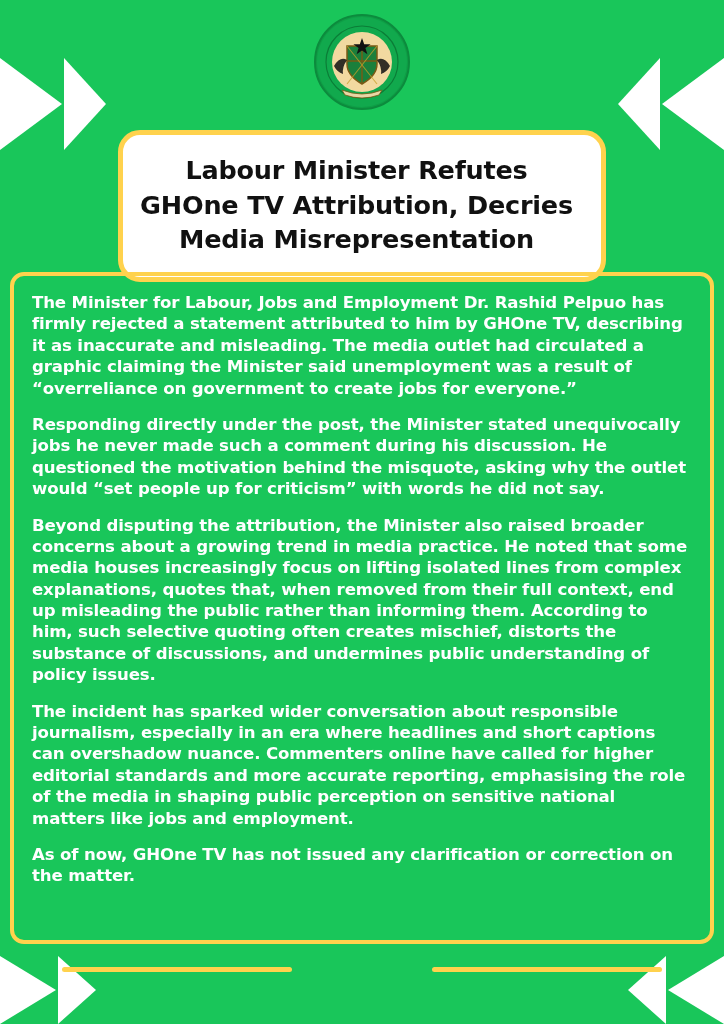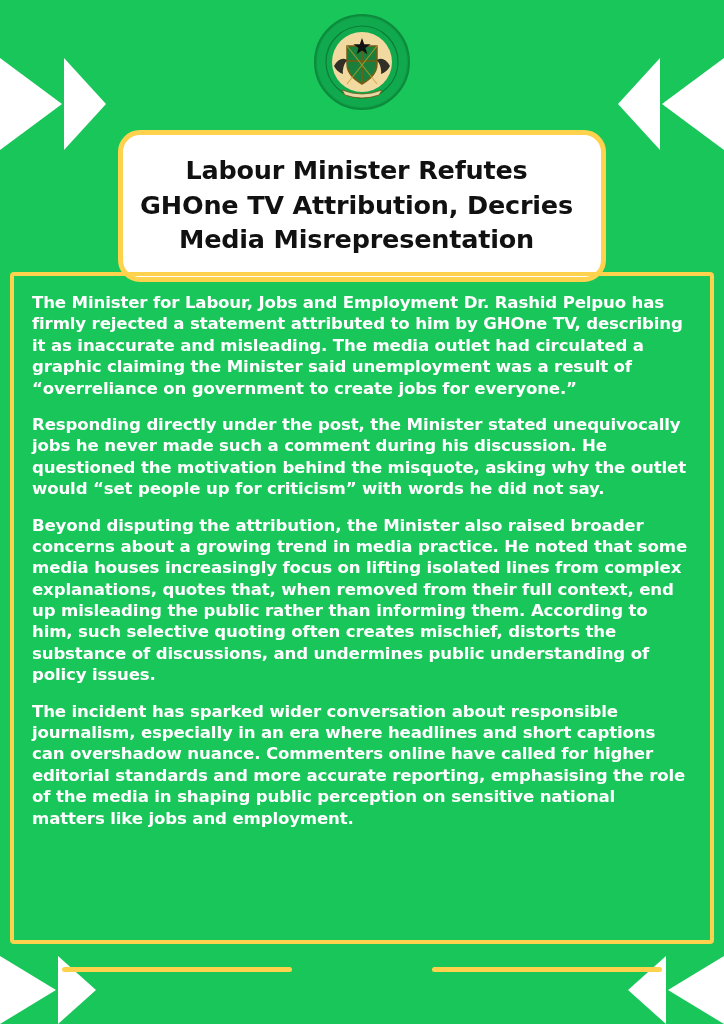--- a/index.html
+++ b/index.html
@@ -138,21 +138,21 @@
 
   
   .body-card {
     position: absolute;
     top: 272px;
     left: 10px;
     width: 704px;
     height: 672px;
     box-sizing: border-box;
     border: 4px solid #FFD24D;
-    border-radius: 4px;
+    border-radius: 14px;
     background: transparent;
     padding: 16px 18px 10px 18px;
     overflow: hidden;
   }
   .body-card p {
     margin: 0 0 15px 0;
     color: #FFFFFF;
     font-size: 16.6px;
     line-height: 1.29;
     font-weight: bold;
@@ -217,18 +217,19 @@
 
   <div class="title-card">
     <h1>Labour Minister Refutes GHOne TV Attribution, Decries Media Misrepresentation</h1>
   </div>
 
   <div class="body-card">
     <p>The Minister for Labour, Jobs and Employment Dr. Rashid Pelpuo has firmly rejected a statement attributed to him by GHOne TV, describing it as inaccurate and misleading. The media outlet had circulated a graphic claiming the Minister said unemployment was a result of “overreliance on government to create jobs for everyone.”</p>
     <p>Responding directly under the post, the Minister stated unequivocally jobs he never made such a comment during his discussion. He questioned the motivation behind the misquote, asking why the outlet would “set people up for criticism” with words he did not say.</p>
     <p>Beyond disputing the attribution, the Minister also raised broader concerns about a growing trend in media practice. He noted that some media houses increasingly focus on lifting isolated lines from complex explanations, quotes that, when removed from their full context, end up misleading the public rather than informing them. According to him, such selective quoting often creates mischief, distorts the substance of discussions, and undermines public understanding of policy issues.</p>
     <p>The incident has sparked wider conversation about responsible journalism, especially in an era where headlines and short captions can overshadow nuance. Commenters online have called for higher editorial standards and more accurate reporting, emphasising the role of the media in shaping public perception on sensitive national matters like jobs and employment.</p>
+    <p>As of now, GHOne TV has not issued any clarification or correction on the matter.</p>
   </div>
 
   <div class="rule rule-left"></div>
   <div class="rule rule-right"></div>
 
 </div>
 
 </body></html>

